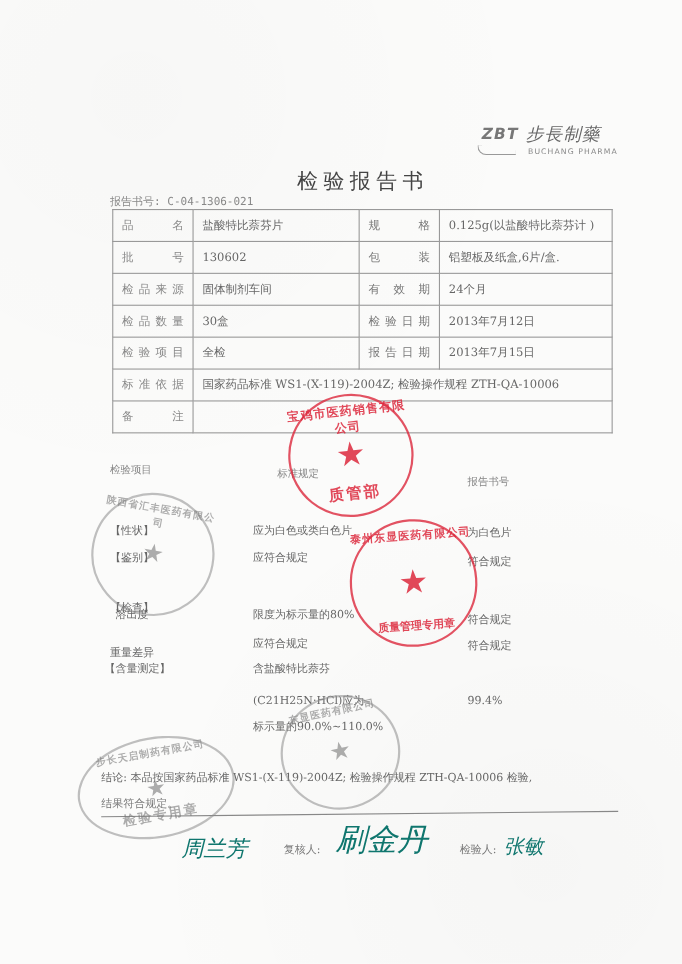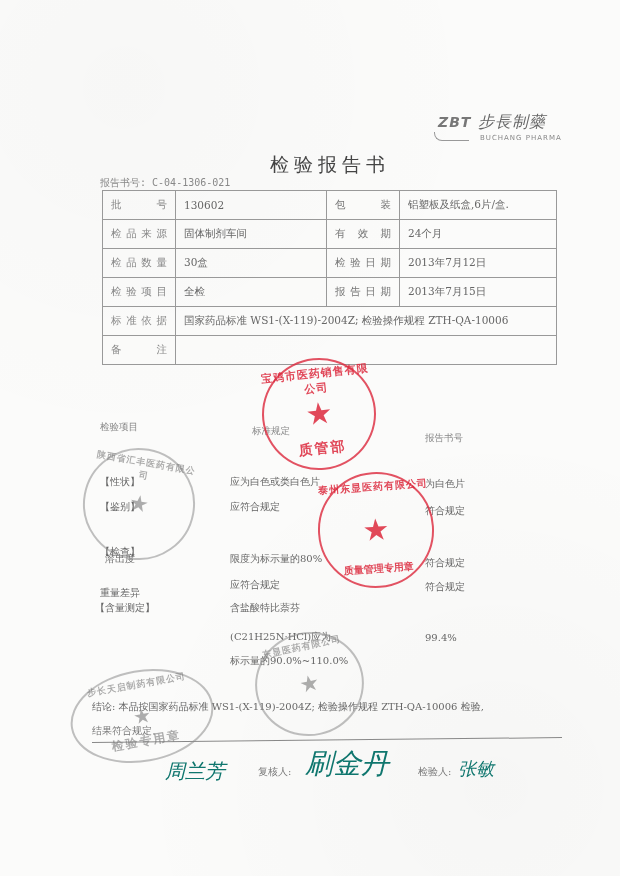--- a/index.html
+++ b/index.html
@@ -71,20 +71,26 @@
 </div>
 
 <div class="title">检验报告书</div>
 <div class="report-no">
   <span>报告书号:</span>
   <span>C-04-1306-021</span>
 </div>
 
 <table class="info">
   <tbody>
+      <tr>
+    <td class="lbl">品　　名</td>
+    <td class="val">盐酸特比萘芬片</td>
+    <td class="lbl2">规　　格</td>
+    <td class="val2">0.125g(以盐酸特比萘芬计 )</td>
+  </tr>
   <tr>
     <td class="lbl">批　　号</td>
     <td class="val">130602</td>
     <td class="lbl2">包　　装</td>
     <td class="val2">铝塑板及纸盒,6片/盒.</td>
   </tr>
   <tr>
     <td class="lbl">检品来源</td>
     <td class="val">固体制剂车间</td>
     <td class="lbl2">有 效 期</td>

